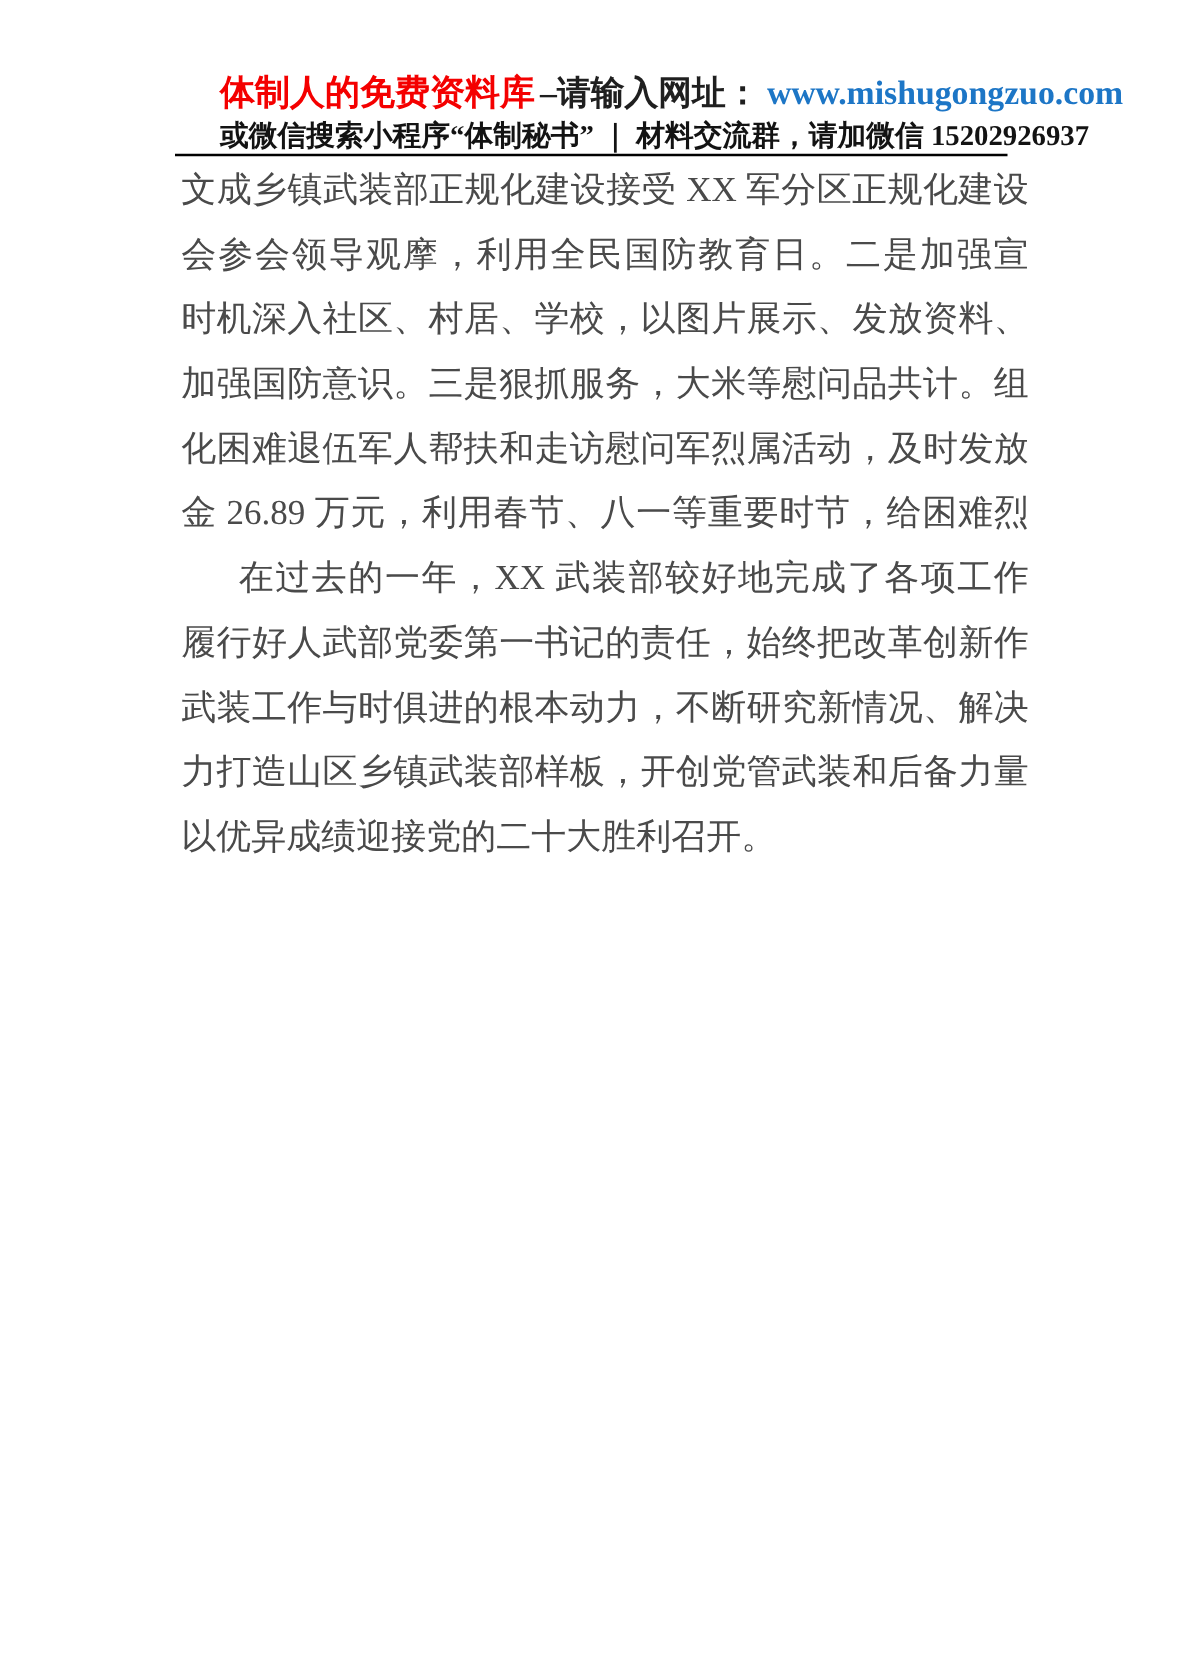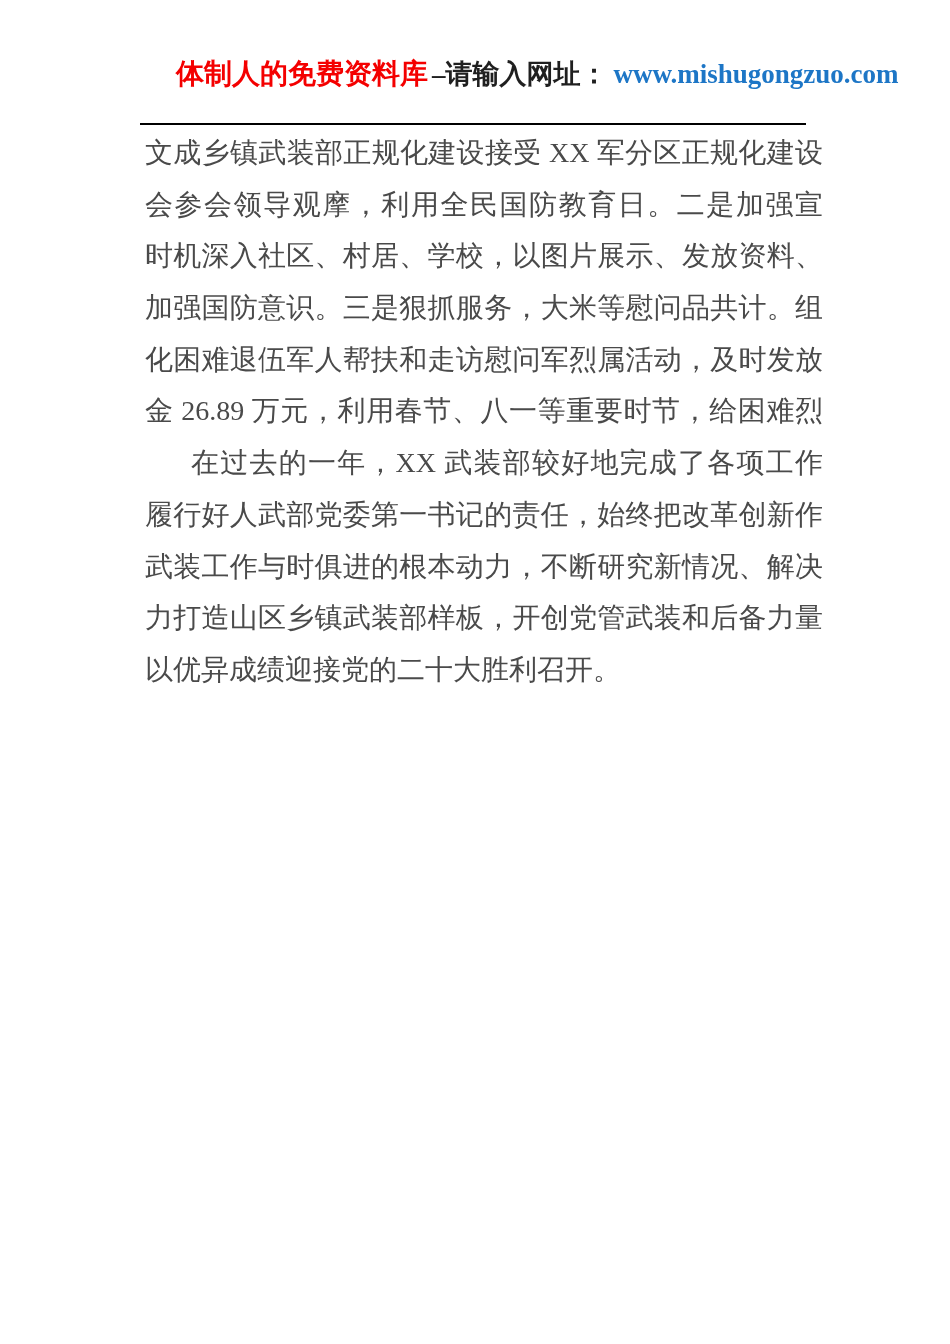--- a/index.html
+++ b/index.html
@@ -43,20 +43,21 @@
   .line.para-end { text-align-last:left; }
   .line.indent { text-indent:46px; }
 </style>
 </head>
 <body>
 
 <div class="header">
   <div class="h-line1">
     <span class="brand">体制人的免费资料库</span><span class="brand-note">–请输入网址：</span><span class="site-url">www.mishugongzuo.com</span>
   </div>
+  <div class="h-line2">或微信搜索小程序“体制秘书” ｜ 材料交流群，请加微信 15202926937</div>
 </div>
 
 <div class="rule"></div>
 
 <div class="doc">
   <div class="line">文成乡镇武装部正规化建设接受 XX 军分区正规化建设总结深华现场</div>
   <div class="line">会参会领导观摩，利用全民国防教育日。二是加强宣传，营造浓</div>
   <div class="line">时机深入社区、村居、学校，以图片展示、发放资料、座谈交流等</div>
   <div class="line">加强国防意识。三是狠抓服务，大米等慰问品共计。组织开展常态</div>
   <div class="line">化困难退伍军人帮扶和走访慰问军烈属活动，及时发放义务兵优待</div>

